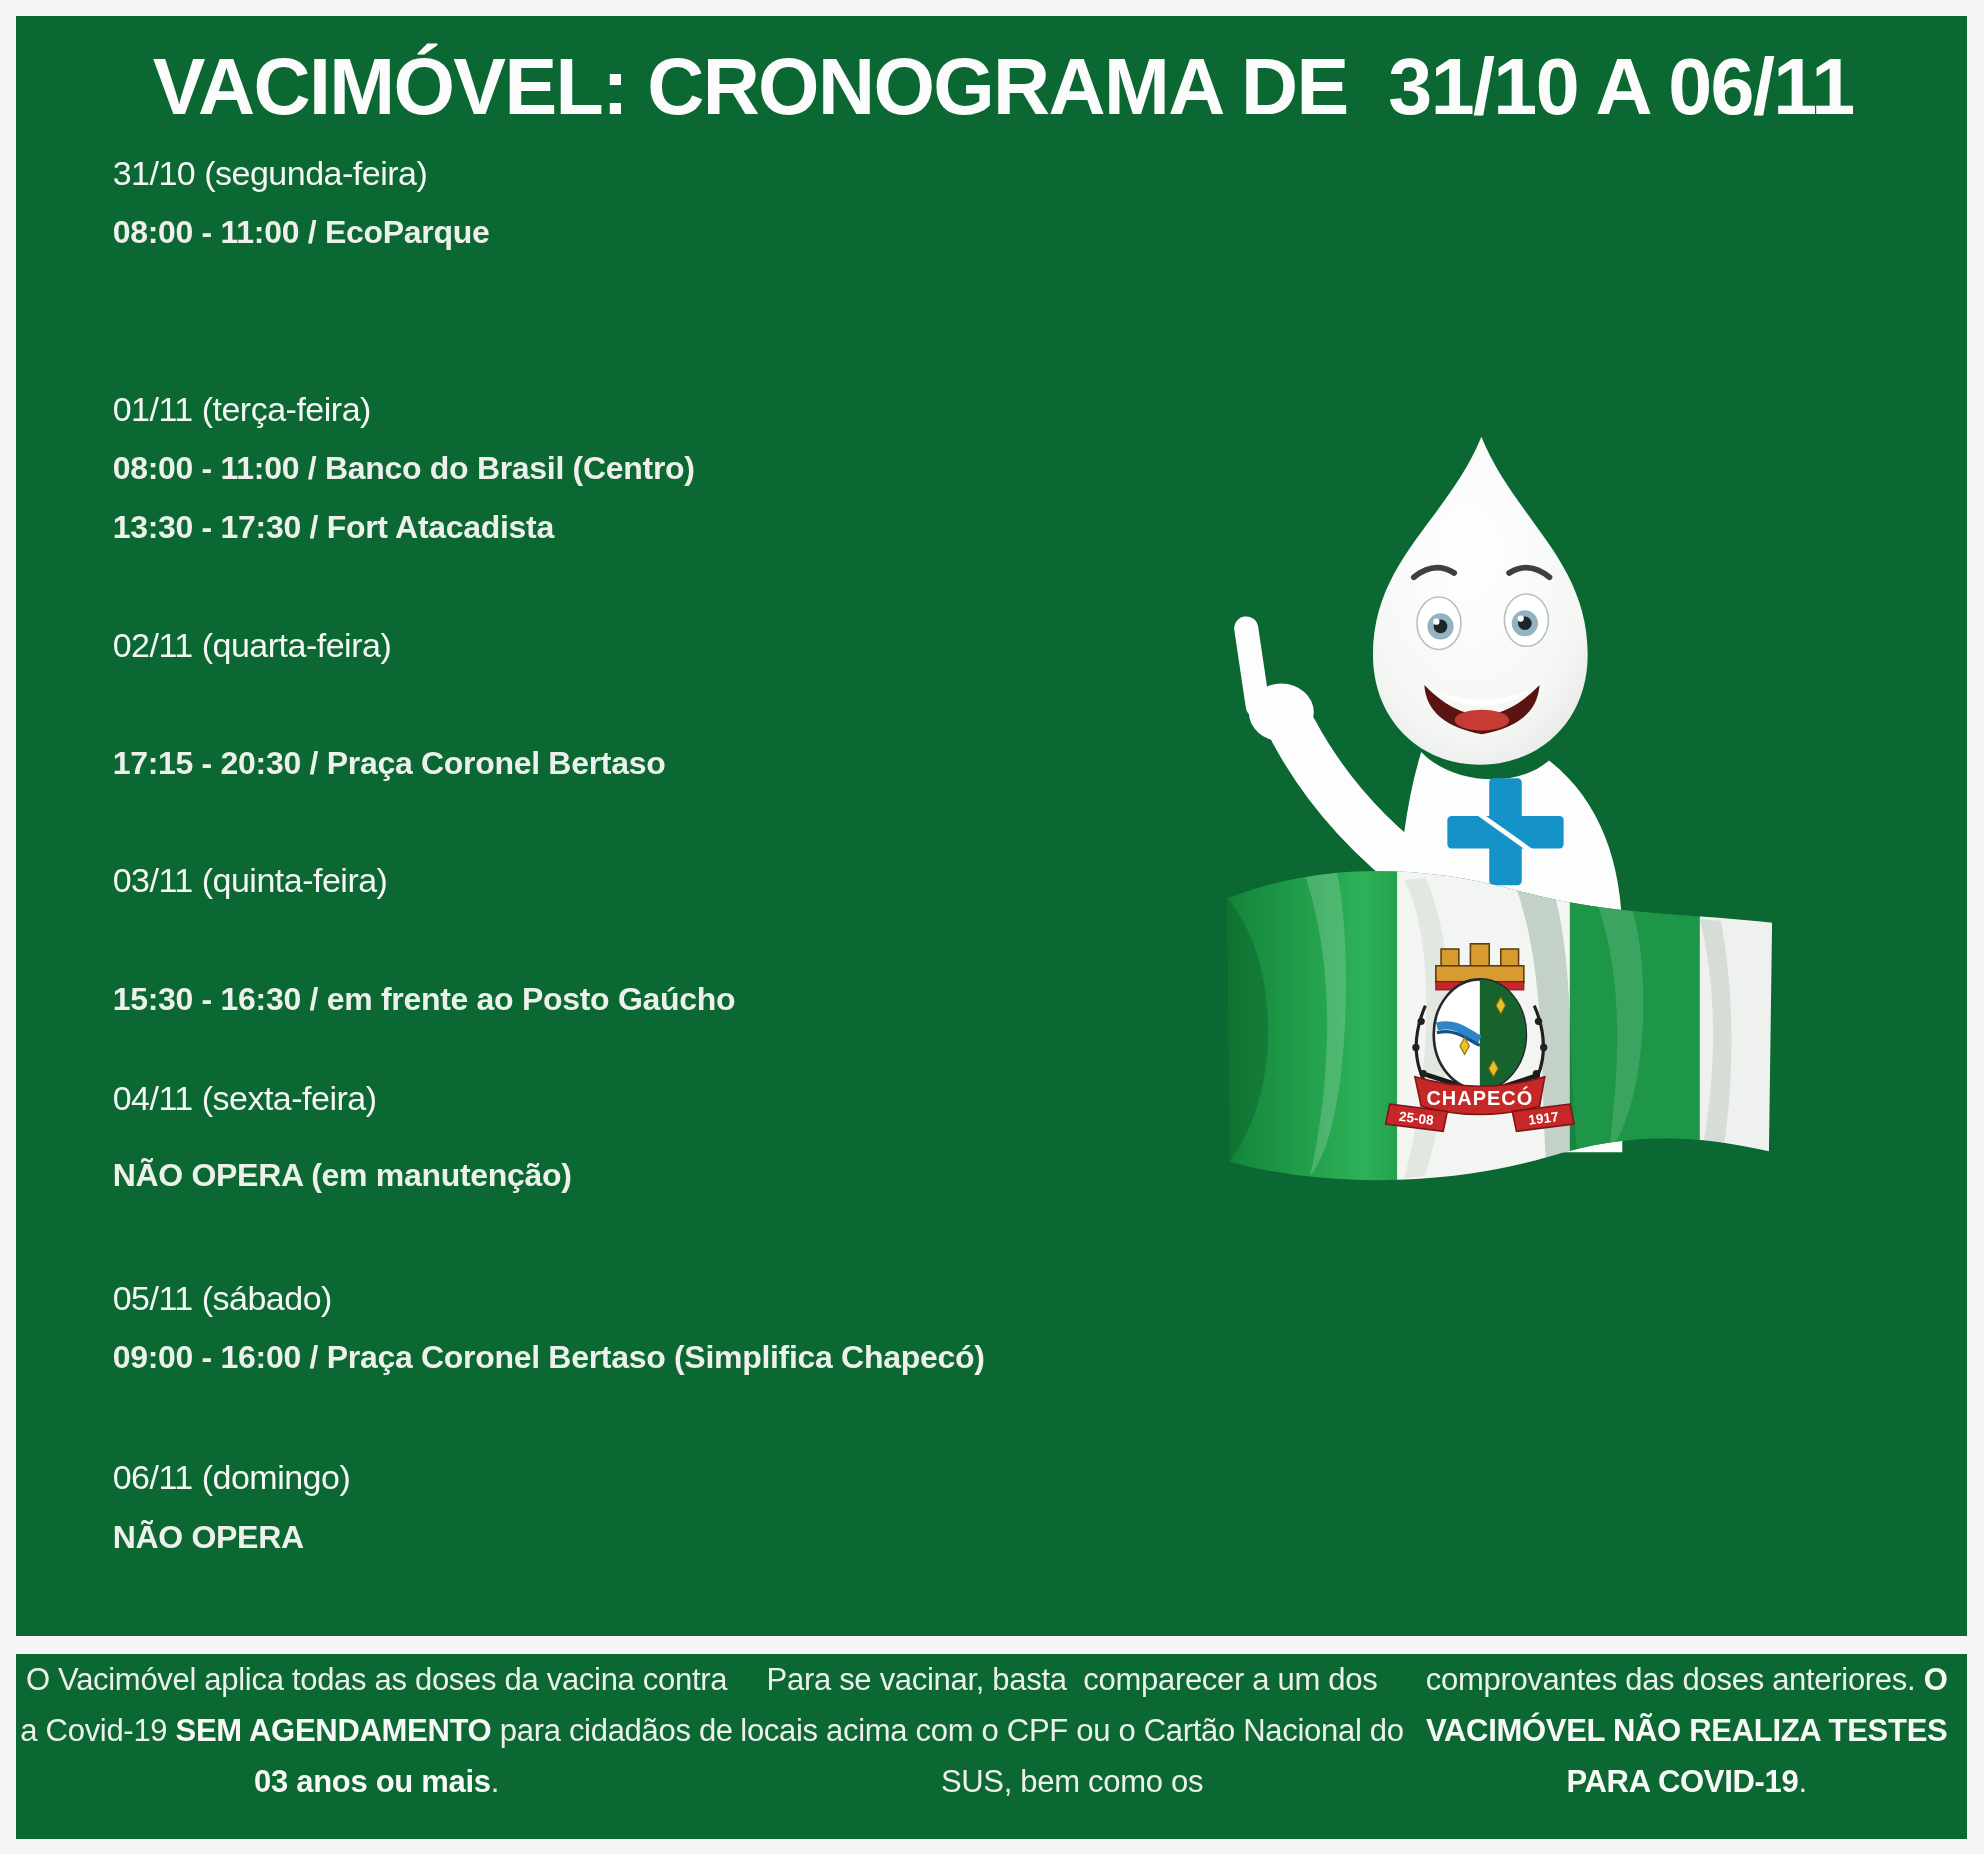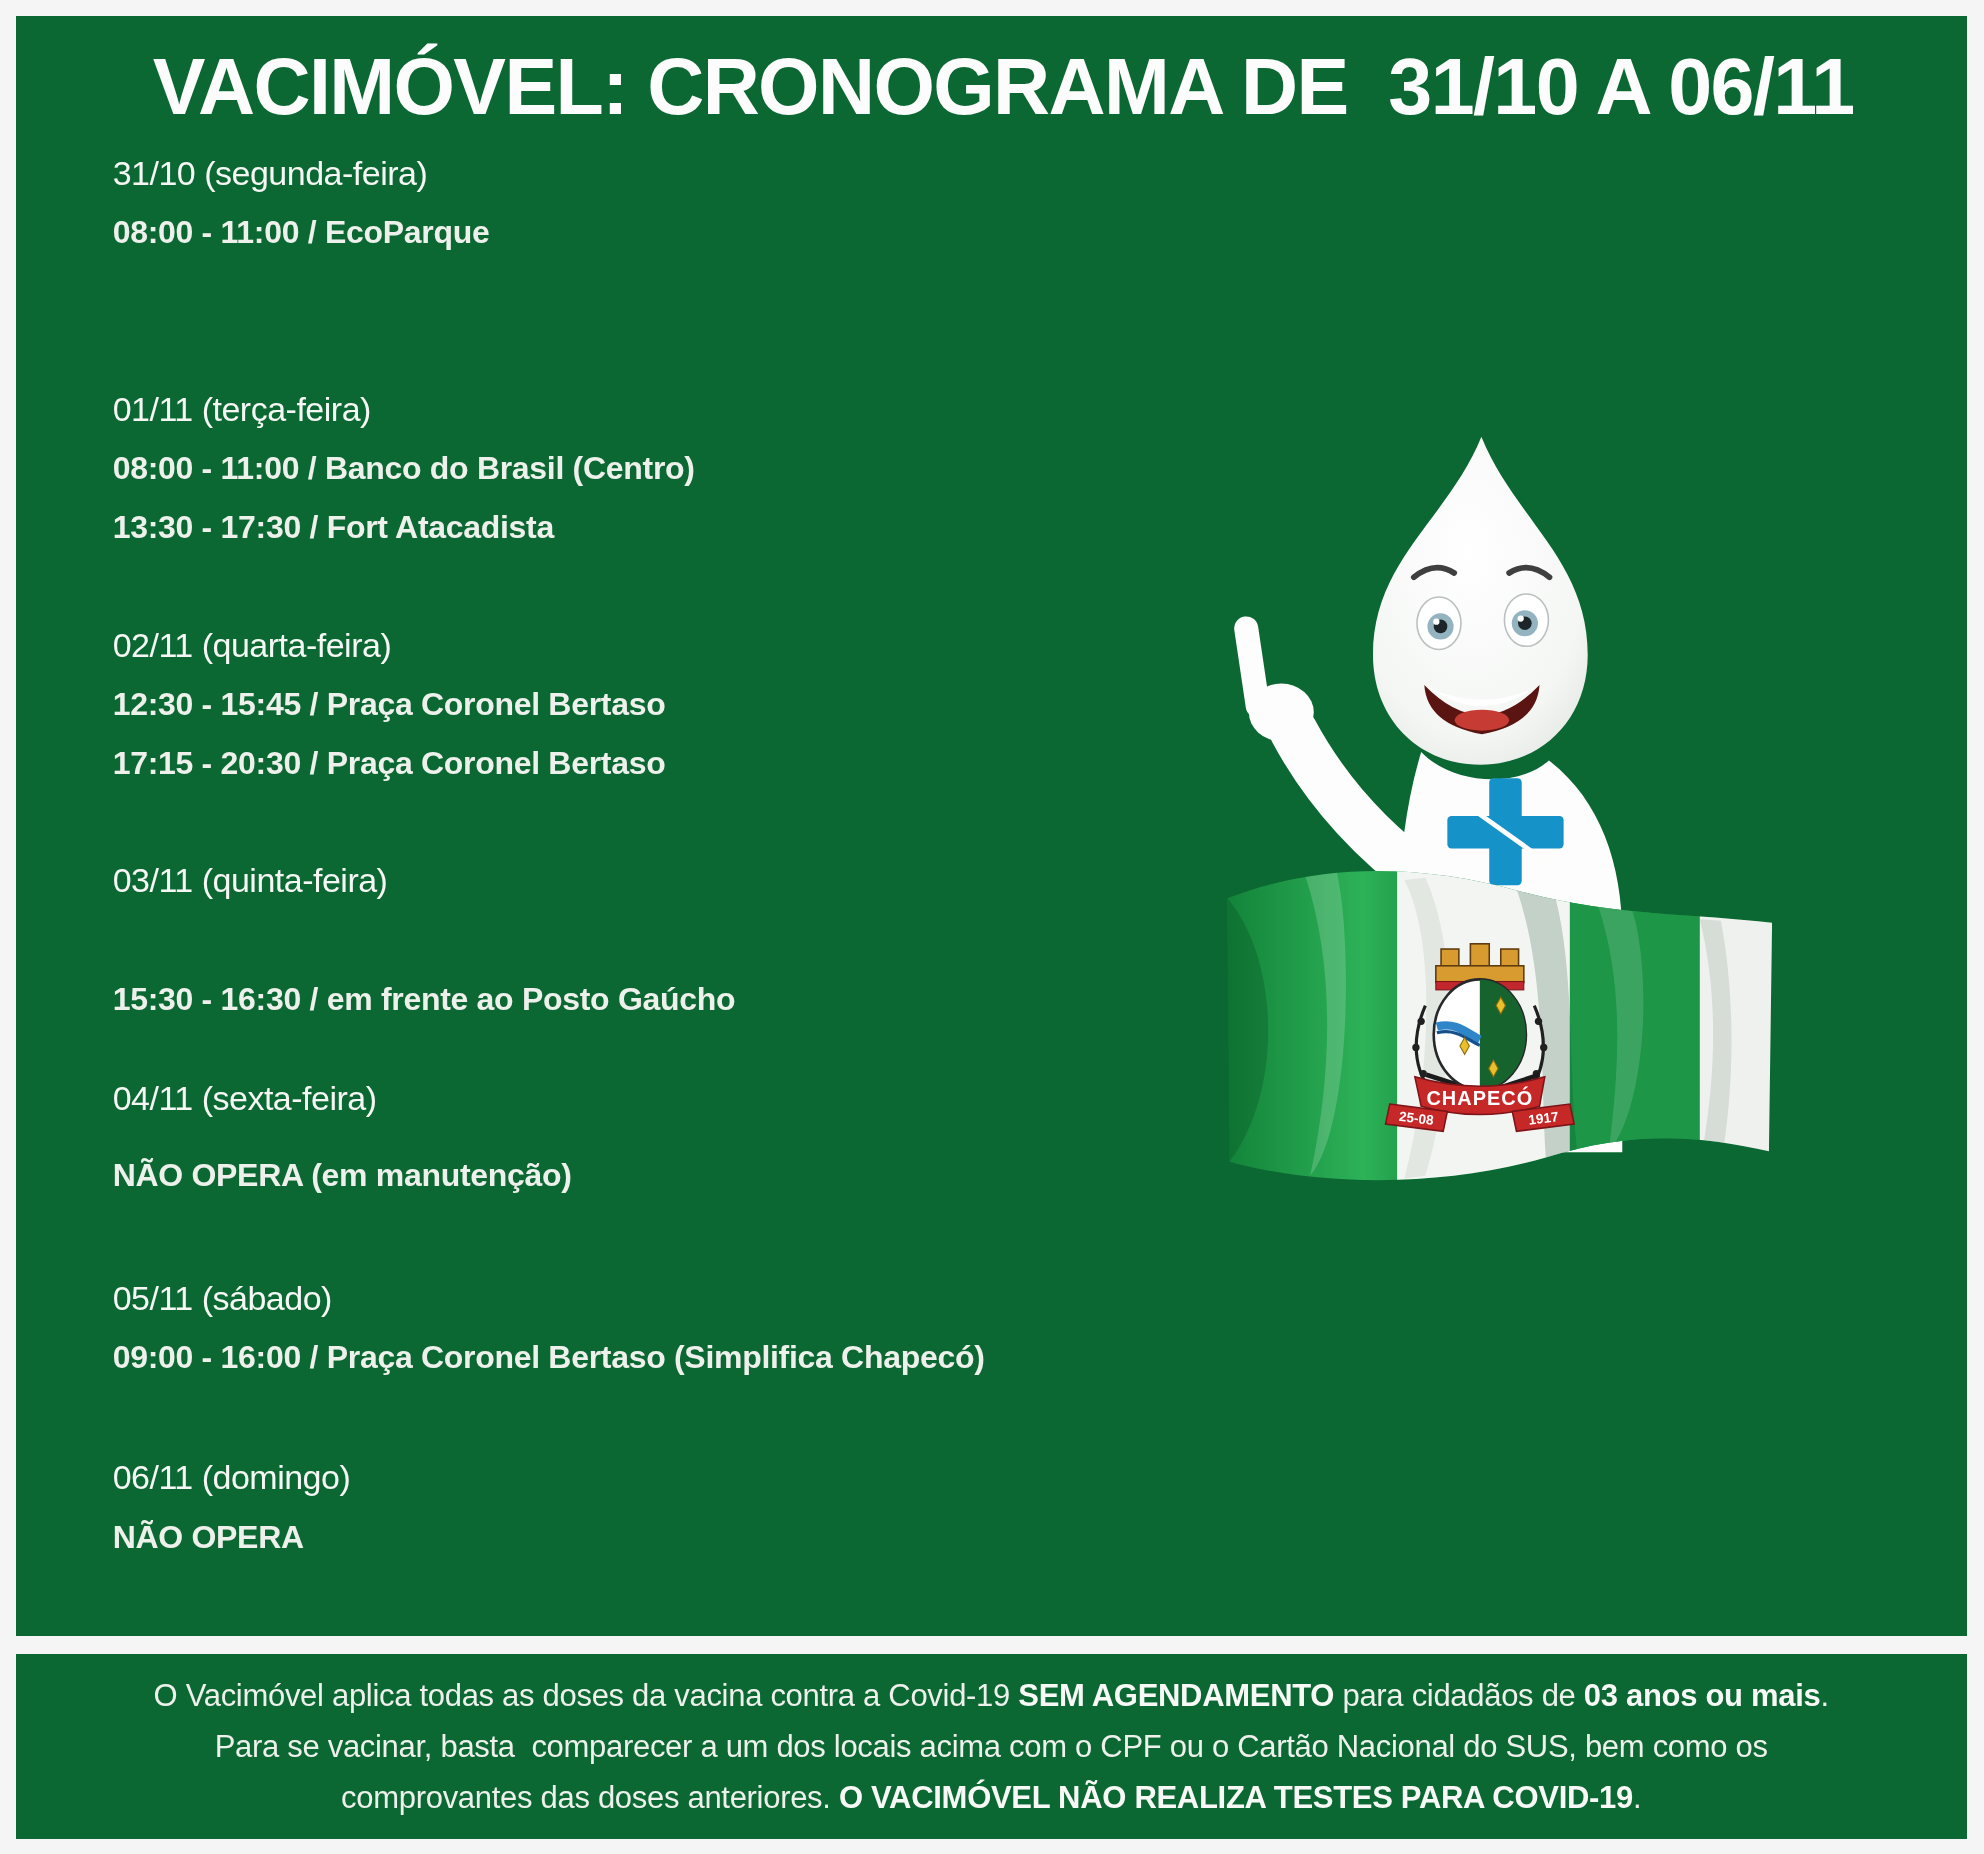--- a/index.html
+++ b/index.html
@@ -31,21 +31,21 @@
   .d0{top:138px}.s00{top:198px}.s01{top:258px}
   .d1{top:374px}.s10{top:434px}.s11{top:493px}
   .d2{top:610px}.s20{top:670px}.s21{top:729px}
   .d3{top:845px}.s30{top:906px}.s31{top:965px}
   .d4{top:1063px}.s40{top:1141px}
   .d5{top:1263px}.s50{top:1323px}
   .d6{top:1442px}.s60{top:1503px}
   #mascot-svg{position:absolute;left:1163px;top:403px;}
   .footer-text{
     position:absolute;left:0;top:0;width:100%;height:100%;
-    display:flex;flex-direction:column;justify-content:center;
+    display:flex;flex-direction:row;justify-content:center;
     text-align:center;
   }
   .fline{
     font-size:31px;line-height:51px;color:#eef0ec;
     letter-spacing:-0.3px;white-space:pre-wrap;
   }
   .fline b{font-weight:700;color:#f8f9f7;}
 </style>
 </head>
 <body>
@@ -55,21 +55,20 @@
   <div class="title">VACIMÓVEL: CRONOGRAMA DE  31/10 A 06/11</div>
 
   <div class="day d0">31/10 (segunda-feira)</div>
   <div class="slot s00">08:00 - 11:00 / EcoParque</div>
 
   <div class="day d1">01/11 (terça-feira)</div>
   <div class="slot s10">08:00 - 11:00 / Banco do Brasil (Centro)</div>
   <div class="slot s11">13:30 - 17:30 / Fort Atacadista</div>
 
   <div class="day d2">02/11 (quarta-feira)</div>
-  <div class="slot s20">12:30 - 15:45 / Praça Coronel Bertaso</div>
   <div class="slot s21">17:15 - 20:30 / Praça Coronel Bertaso</div>
 
   <div class="day d3">03/11 (quinta-feira)</div>
   <div class="slot s31">15:30 - 16:30 / em frente ao Posto Gaúcho</div>
 
   <div class="day d4">04/11 (sexta-feira)</div>
   <div class="slot s40">NÃO OPERA (em manutenção)</div>
 
   <div class="day d5">05/11 (sábado)</div>
   <div class="slot s50">09:00 - 16:00 / Praça Coronel Bertaso (Simplifica Chapecó)</div>

